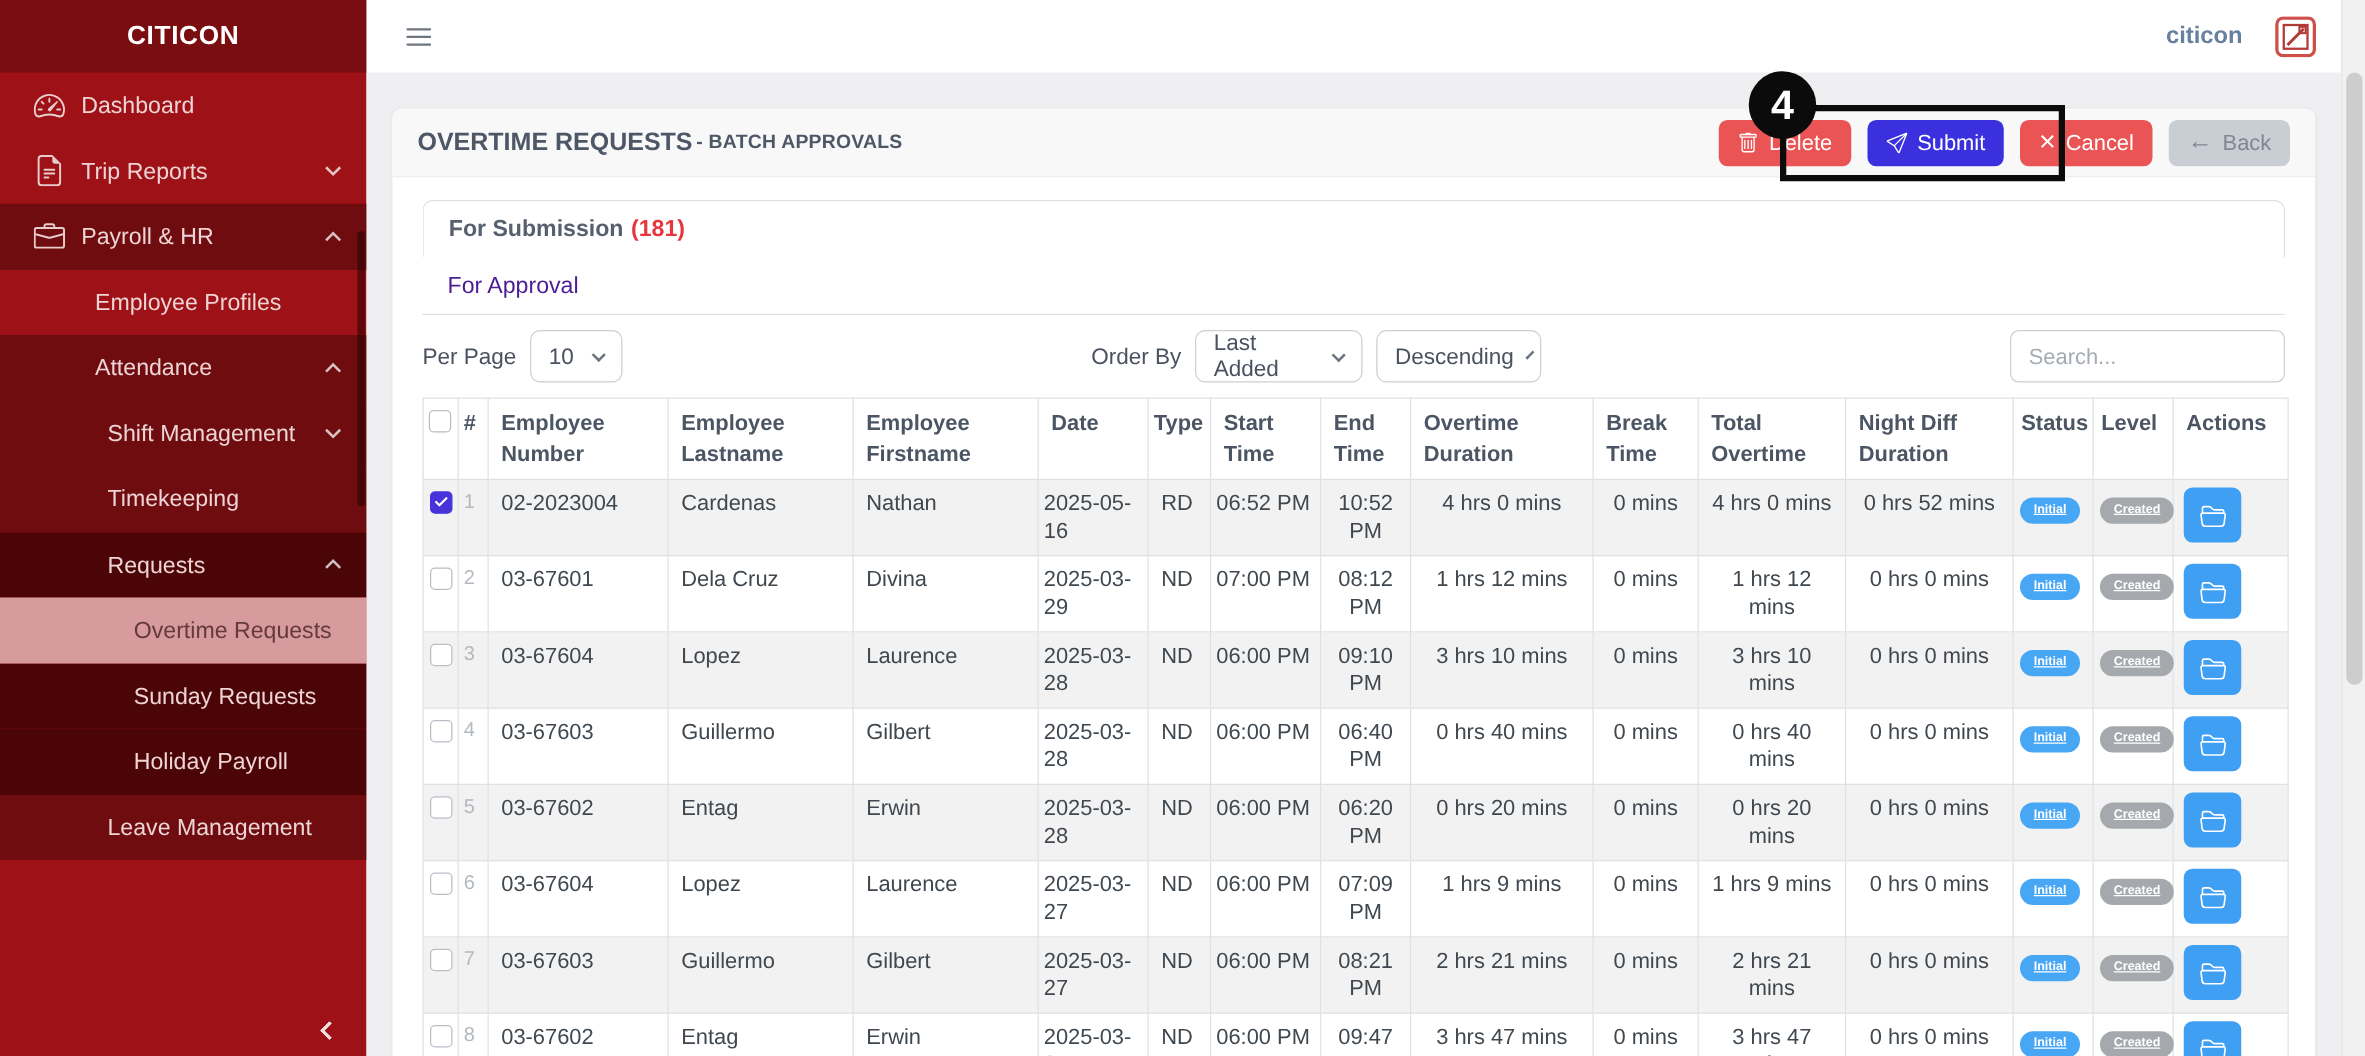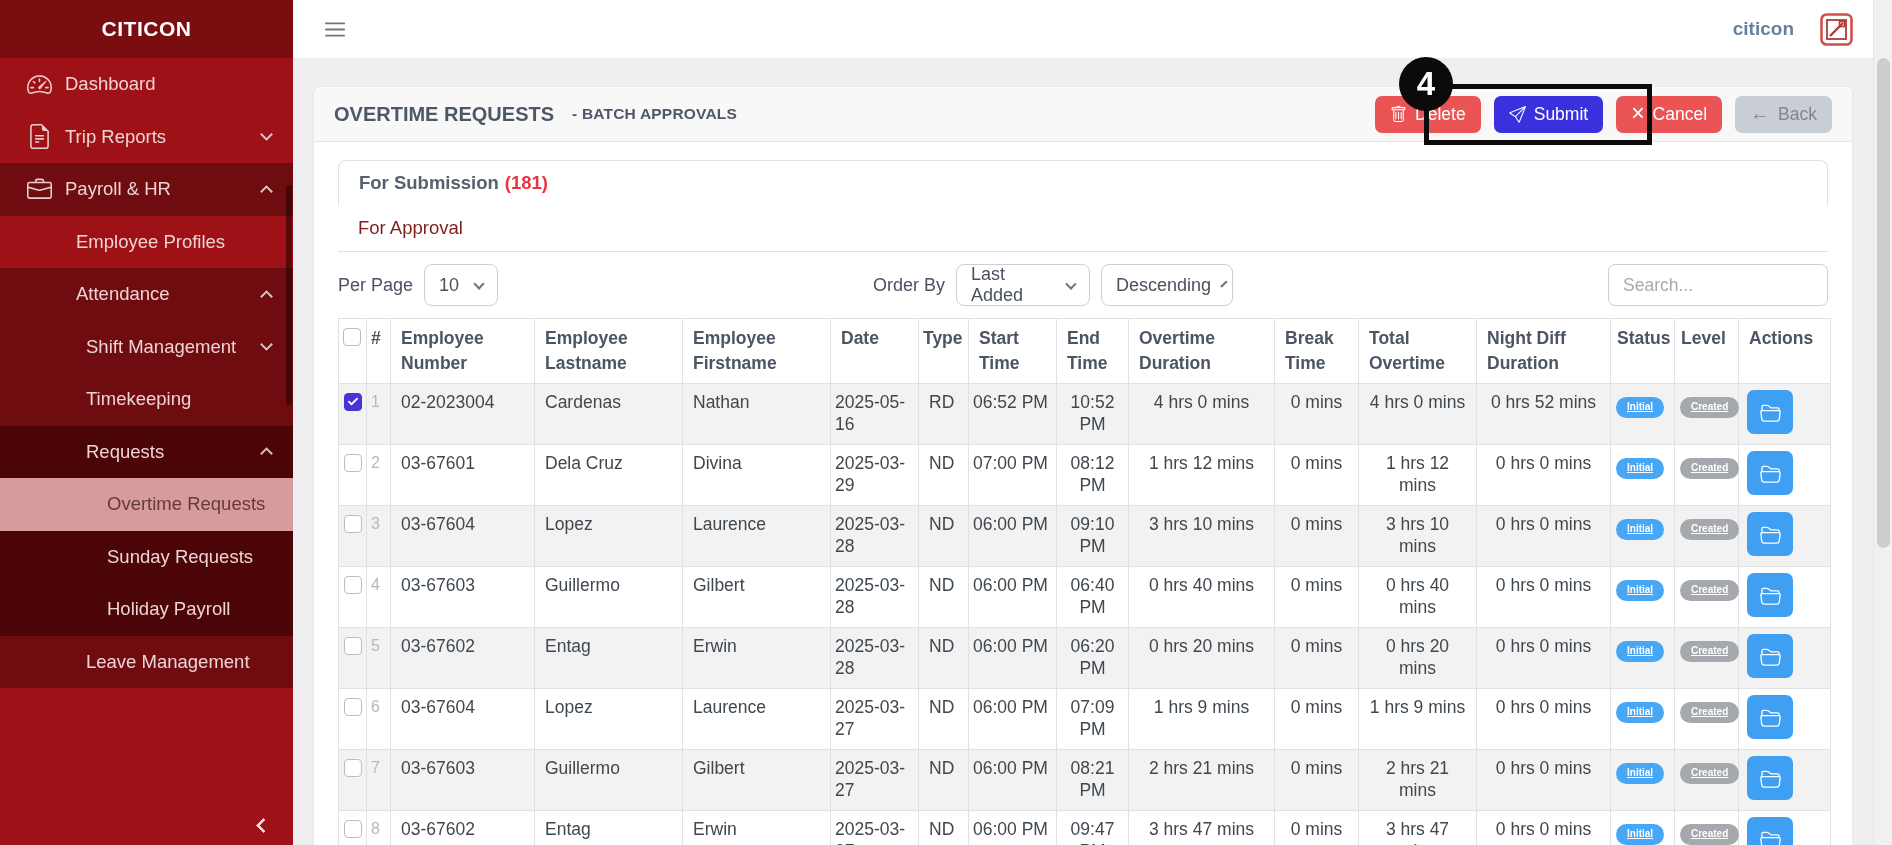--- a/index.html
+++ b/index.html
@@ -46,21 +46,21 @@
   .scroll-thumb { position: absolute; left: 3px; top: 58px; width: 13px; height: 490px;
                   background: #cdcdcd; border-radius: 7px; }
 
   
   .card { position: absolute; left: 313px; top: 86px; width: 1540px; height: 980px;
           background: #fff; border: 1px solid #e9ebee; border-radius: 8px;
           box-shadow: 0 1px 2px rgba(0,0,0,.05); z-index: 1; }
   .card-header { height: 55px; background: #f8f8f9; border-bottom: 1px solid #e3e6ea;
                  border-radius: 8px 8px 0 0; display: flex; align-items: center; padding: 0 20px; }
   .card-title { font-size: 20px; font-weight: bold; color: #4d5766; }
-  .card-subtitle { font-size: 15.5px; font-weight: bold; color: #4d5766; margin-left: 18px; letter-spacing: .2px; }
+  .card-subtitle { font-size: 15.5px; font-weight: bold; color: #4d5766; margin-left: 3px; letter-spacing: .2px; }
   .header-actions { margin-left: auto; display: flex; gap: 13px; position: relative; z-index: 6; }
   .btn { height: 37px; border: none; border-radius: 7px; font-size: 17.5px; font-family: inherit;
          display: inline-flex; align-items: center; gap: 8px; padding: 0 15px; color: #fff; cursor: pointer; }
   .btn svg { width: 17px; height: 17px; fill: currentColor; }
   .btn-danger { background: #ea5455; }
   .btn-primary { background: #3b30dd; }
   .btn-secondary { background: #c9ced4; color: #7f878f; }
   .x-glyph { font-size: 23px; line-height: 1; margin-top: -2px; }
   .arrow-glyph { font-size: 20px; line-height: 1; margin-top: -2px; }
 
@@ -71,21 +71,21 @@
   .annotation-rect { position: absolute; left: 1424px; top: 84px; width: 228px; height: 61px;
                      border: 5px solid #0b0b0b; z-index: 5; pointer-events: none; }
 
   
   .card-body { padding: 0 24px; }
   .tabs { margin-top: 18px; display: flex; border-bottom: 1px solid #dee2e6; flex-direction: column; }
   .tab { height: 46px; display: flex; align-items: center; padding: 0 20px; font-size: 18.5px; cursor: pointer; }
   .tab.active { background: #fff; border: 1px solid #dee2e6; border-bottom: 1px solid #fff;
                 margin-bottom: -1px; border-radius: 8px 8px 0 0; font-weight: bold; color: #57606e; }
   .tab.active .count { color: #e8363f; margin-left: 6px; }
-  .tab.inactive { color: #7f1d1d; }
+  .tab.inactive { color: #4c1d95; }
 
   .controls { margin-top: 12px; display: flex; align-items: center; height: 42px; }
   .ctl-group { display: flex; align-items: center; gap: 11px; }
   .ctl-mid { margin-left: auto; margin-right: auto; }
   .lbl-ctl { font-size: 18px; color: #4a5261; }
   .select { height: 42px; border: 1px solid #c9d0d6; border-radius: 8px; background: #fff;
             display: inline-flex; align-items: center; justify-content: space-between;
             padding: 0 14px; font-size: 18px; color: #4a5261; cursor: pointer; }
   .select .caret { width: 8px; height: 8px; border-color: #6b7480; margin-top: -3px; margin-left: 12px; }
   .sel-perpage { width: 74px; }

